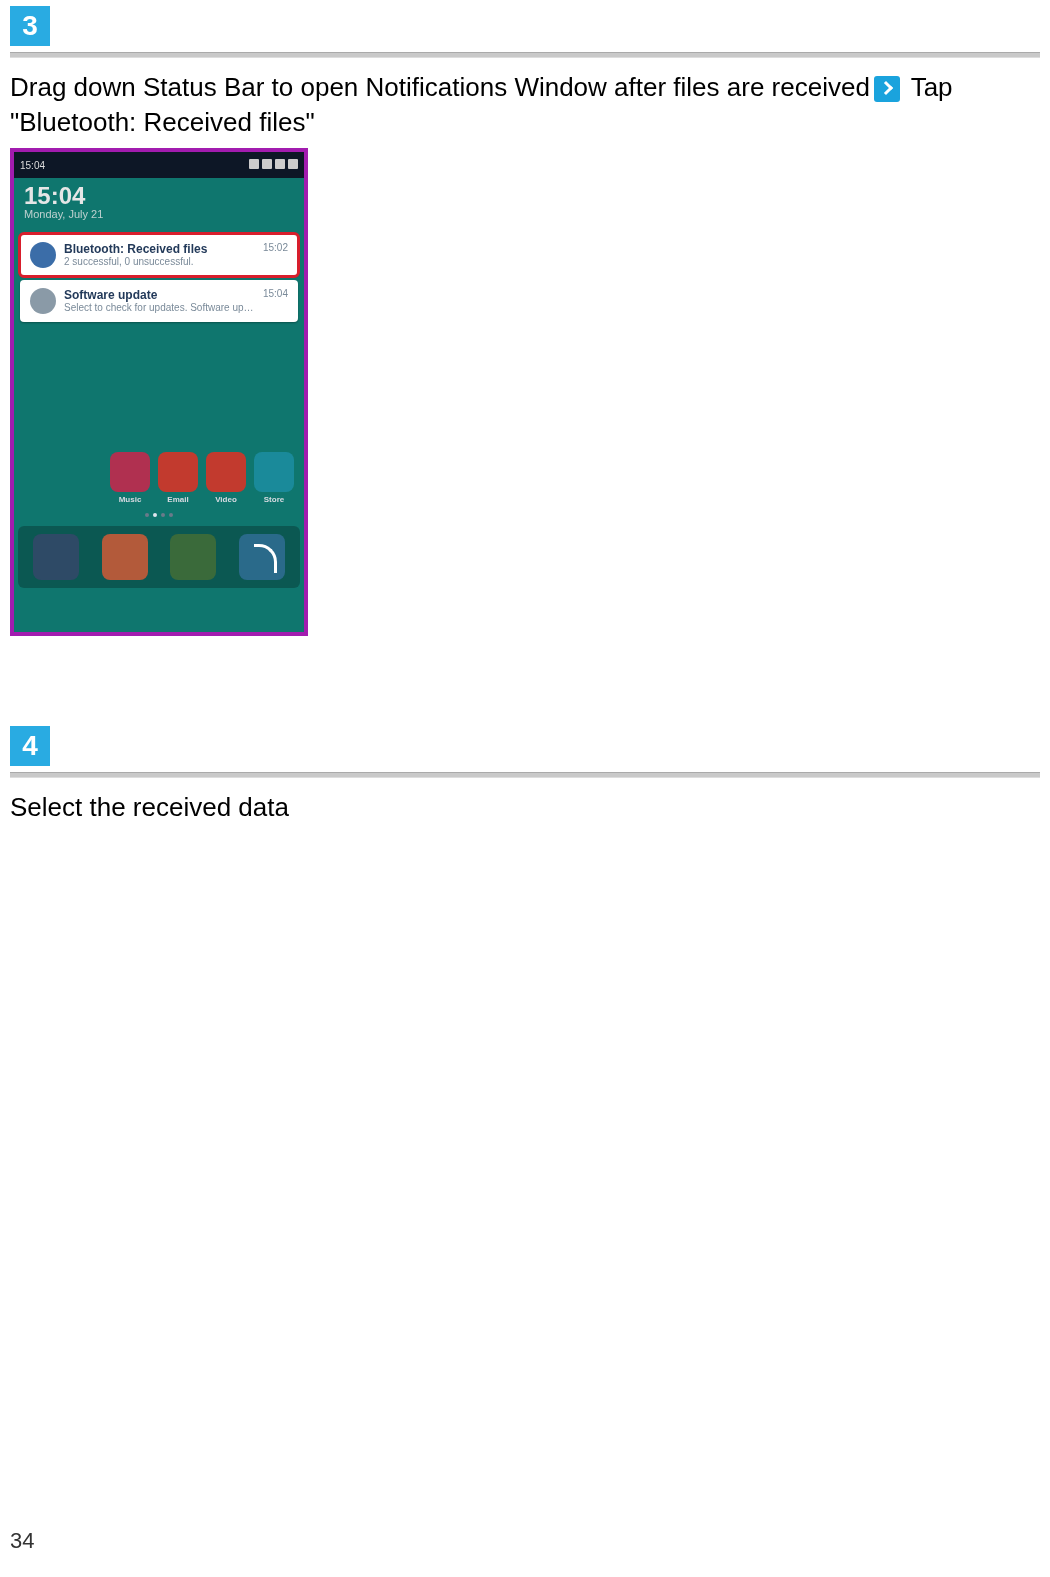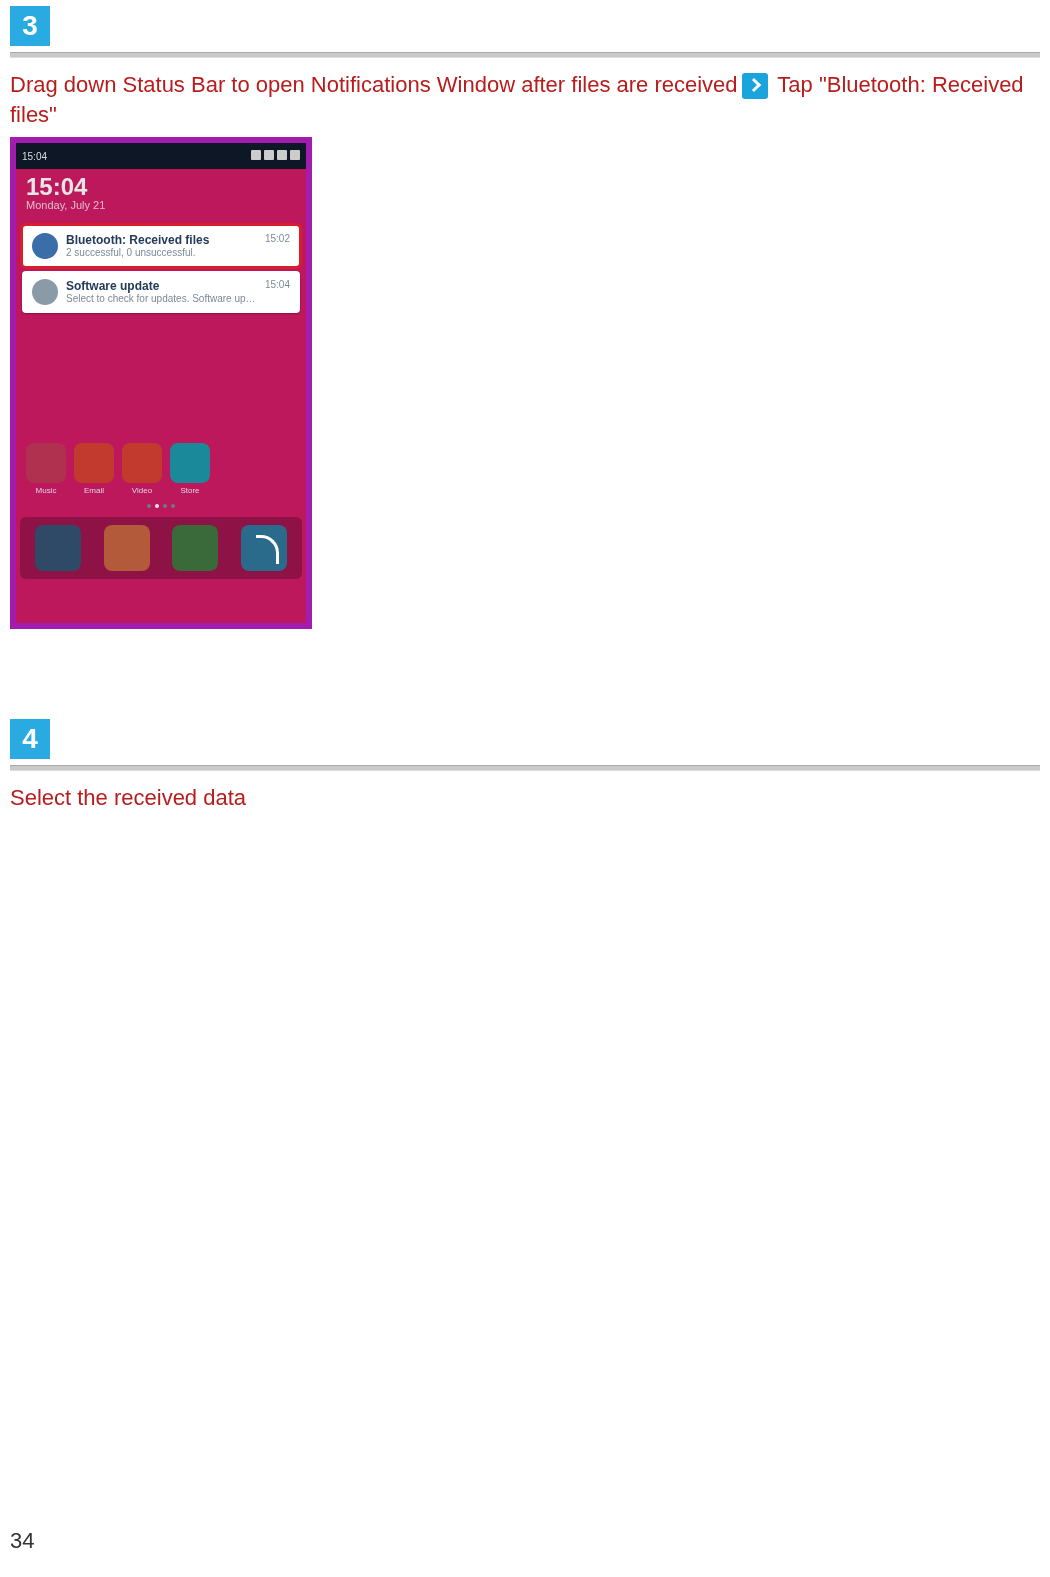--- a/index.html
+++ b/index.html
@@ -1,38 +1,38 @@
 <!DOCTYPE html>
 <html><head>
 <meta charset="utf-8">
 <style>
   html,body{margin:0;padding:0;background:#fff;font-family:Arial,Helvetica,sans-serif;color:#222;}
   .page{width:1050px;height:1577px;position:relative;margin:0 auto;box-sizing:border-box;padding:0 10px;}
   .step-badge{display:inline-block;width:40px;height:40px;background:#29abe2;color:#fff;font-size:28px;font-weight:bold;text-align:center;line-height:40px;font-family:Arial,sans-serif;}
   .rule{height:4px;background:linear-gradient(#c9c9c9,#c9c9c9);margin:6px 0 12px 0;border-top:1px solid #aaa;border-bottom:1px solid #ddd;}
-  .step-text{font-size:22px;line-height:1.35;color:#b91c1c;margin:0 0 6px 0;}
+  .step-text{font-size:26px;line-height:1.35;color:#000000;margin:0 0 6px 0;}
   .step-text .arrow-icon{display:inline-block;width:26px;height:26px;background:#1aa3dd;border-radius:3px;vertical-align:middle;position:relative;margin:0 4px;}
   .step-text .arrow-icon::after{content:"";position:absolute;left:7px;top:7px;width:7px;height:7px;border-top:3px solid #fff;border-right:3px solid #fff;transform:rotate(45deg);}
   
-  .phone{width:290px;height:480px;border:6px solid #a21caf;background:#be185d;position:relative;overflow:hidden;margin-top:8px;}
+  .phone{width:290px;height:480px;border:4px solid #a21caf;background:#0f766e;position:relative;overflow:hidden;margin-top:8px;}
   .ph-status{height:26px;background:#0d1726;color:#ddd;display:flex;align-items:center;justify-content:space-between;font-size:10px;padding:0 6px;}
   .ph-status .icons span{display:inline-block;width:10px;height:10px;background:#ccc;margin-left:3px;border-radius:1px;}
   .ph-date{padding:6px 10px 10px 10px;color:#e6e6e6;}
   .ph-time{font-size:24px;font-weight:bold;line-height:1;}
   .ph-day{font-size:11px;opacity:.8;}
   .notif{margin:4px 6px;background:#fff;border-radius:4px;padding:8px 10px;display:flex;align-items:flex-start;gap:8px;box-shadow:0 1px 2px rgba(0,0,0,.3);}
   .notif.hl{outline:3px solid #d81e2c;outline-offset:-1px;}
   .notif .n-icon{width:26px;height:26px;border-radius:50%;background:#3b6da8;flex:none;}
   .notif.sw .n-icon{background:#8a9aa7;}
   .notif .n-body{flex:1;min-width:0;}
   .notif .n-title{font-size:12px;font-weight:bold;color:#233a5a;white-space:nowrap;overflow:hidden;text-overflow:ellipsis;}
   .notif .n-sub{font-size:10px;color:#7a8a99;white-space:nowrap;overflow:hidden;text-overflow:ellipsis;}
   .notif .n-time{font-size:10px;color:#7a8a99;flex:none;}
   .ph-gap{height:120px;}
-  .app-row{display:flex;justify-content:flex-start;padding:6px 6px 0 6px;}
+  .app-row{display:flex;justify-content:flex-end;padding:6px 6px 0 6px;font-weight:bold;}
   .app{width:48px;display:flex;flex-direction:column;align-items:center;gap:3px;}
   .app .ic{width:40px;height:40px;border-radius:8px;}
   .ic.music{background:#b03050;}
   .ic.red1{background:#c23a2e;}
   .ic.red2{background:#c23a2e;}
   .ic.teal{background:#1a8a9a;}
   .app .lbl{font-size:8px;color:#d7dbe2;}
   .dots{height:14px;display:flex;justify-content:center;align-items:center;gap:4px;margin-top:4px;}
   .dots span{width:4px;height:4px;border-radius:50%;background:#6a7a8a;}
   .dots span.on{background:#dfe6ee;}

